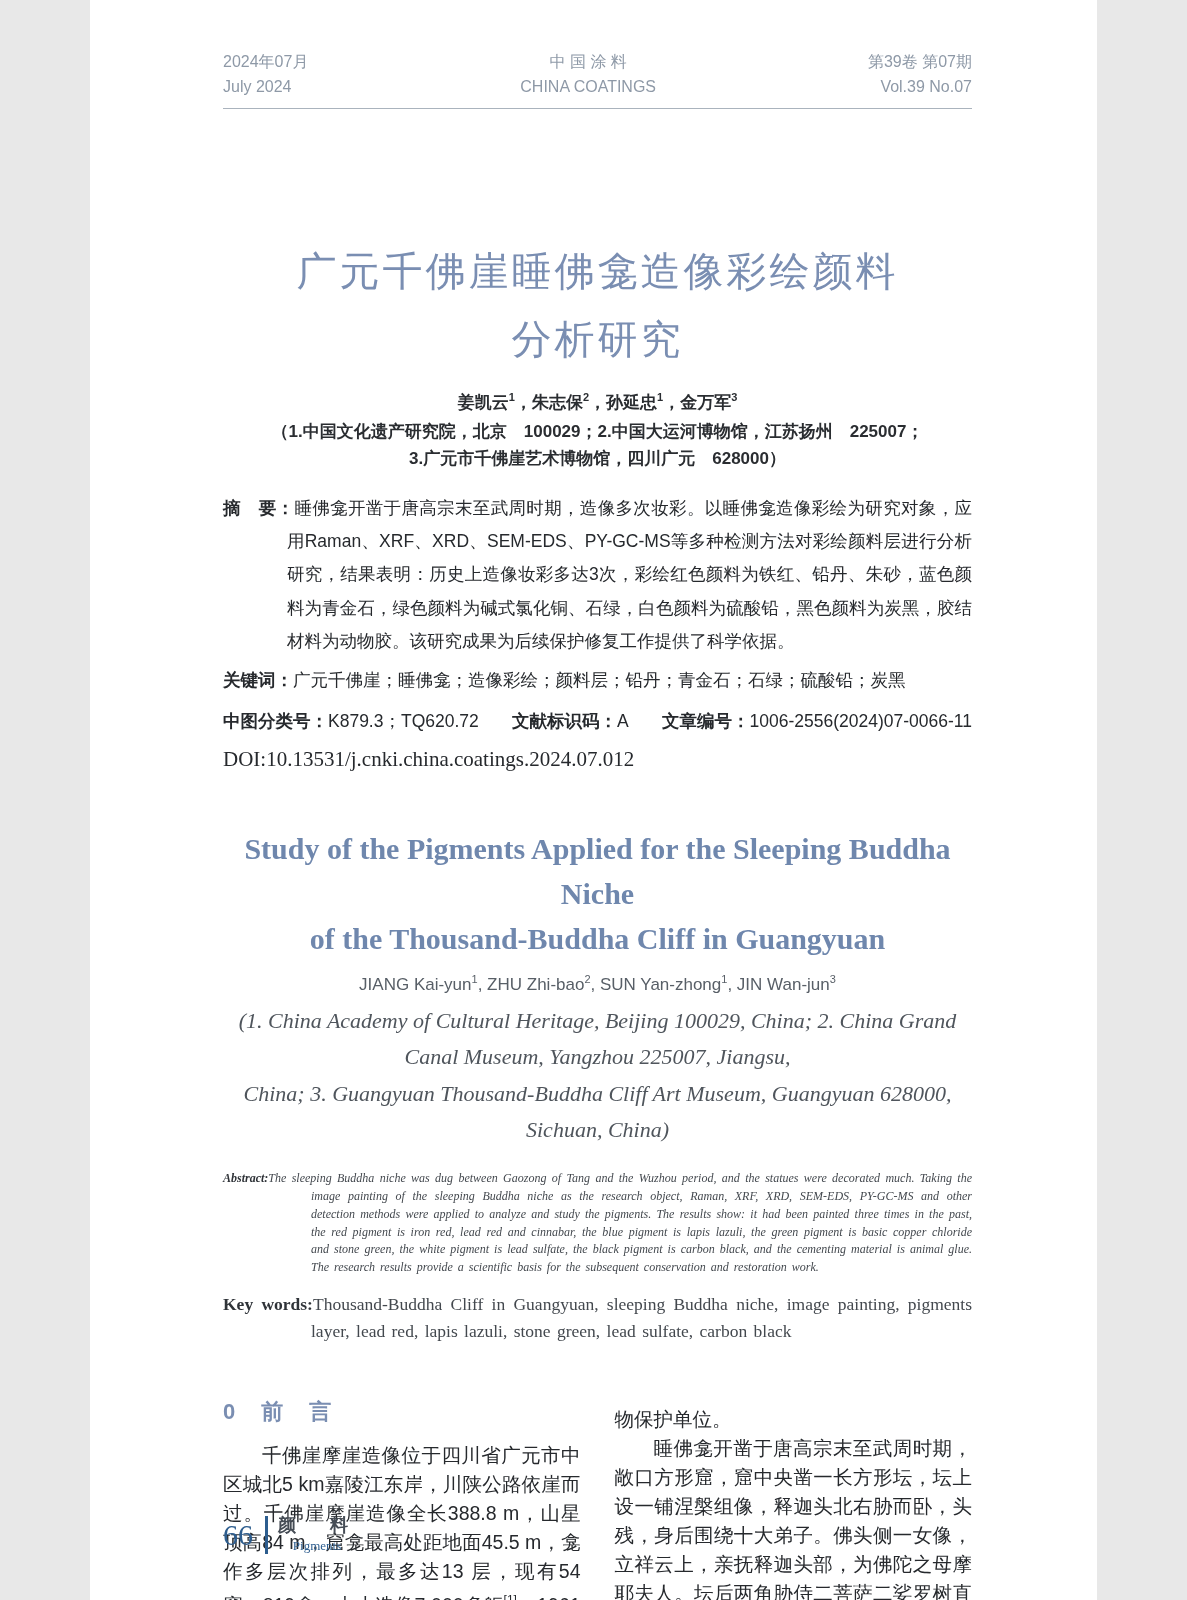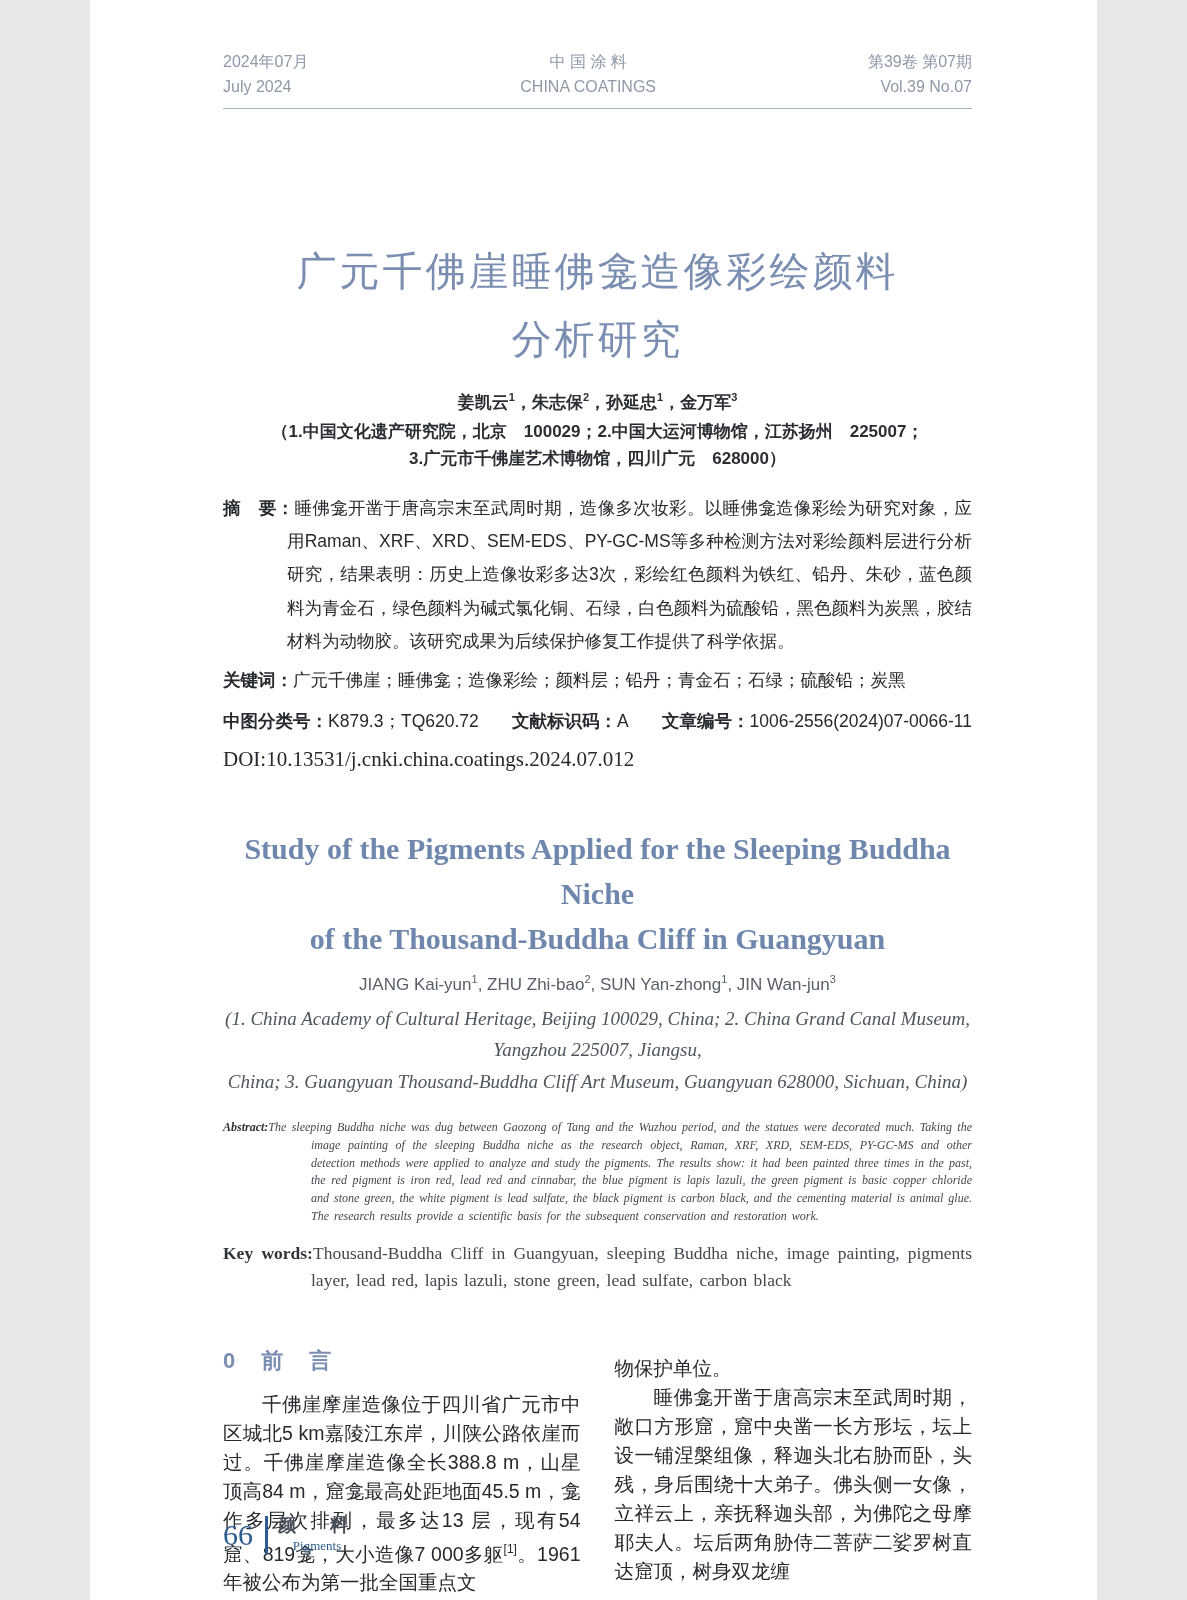--- a/index.html
+++ b/index.html
@@ -68,21 +68,21 @@
     font-family:"Liberation Serif", serif; font-weight:bold;
     color:#6f87ad; font-size:30px; line-height:1.5;
   }
   .authors-en {
     margin-top:12px; text-align:center;
     font-size:17px; color:#585f67;
   }
   .affiliation-en {
     margin-top:8px; text-align:center;
     font-family:"Liberation Serif", serif; font-style:italic;
-    font-size:19px; color:#4f555c; line-height:1.65;
+    font-size:22px; color:#4f555c; line-height:1.65;
   }
   .abstract-en {
     margin-top:22px;
     font-family:"Liberation Serif", serif;
     font-size:12px; line-height:1.48; text-align:justify;
     color:#43484e;
     padding-left:88px; text-indent:-88px;
     word-spacing:2px;
     font-style:italic;
   }

